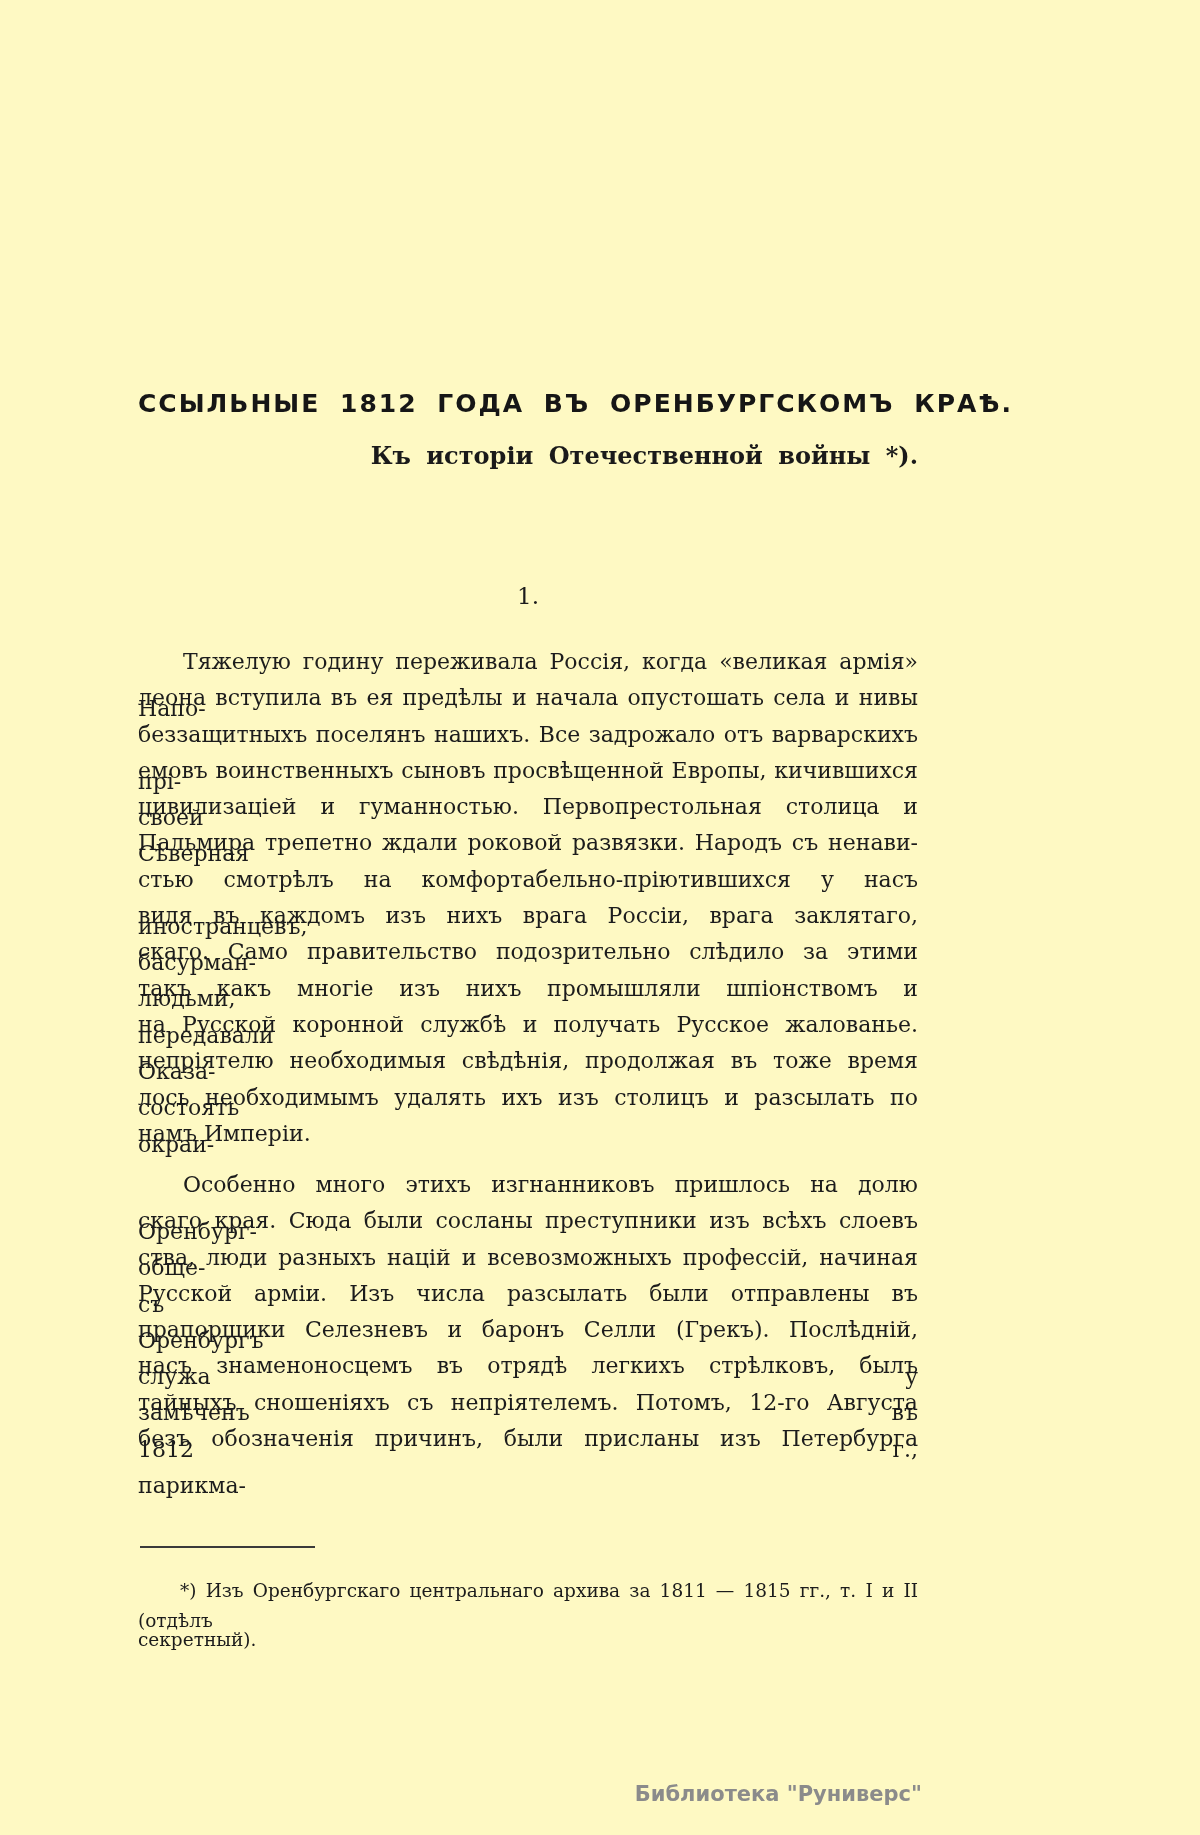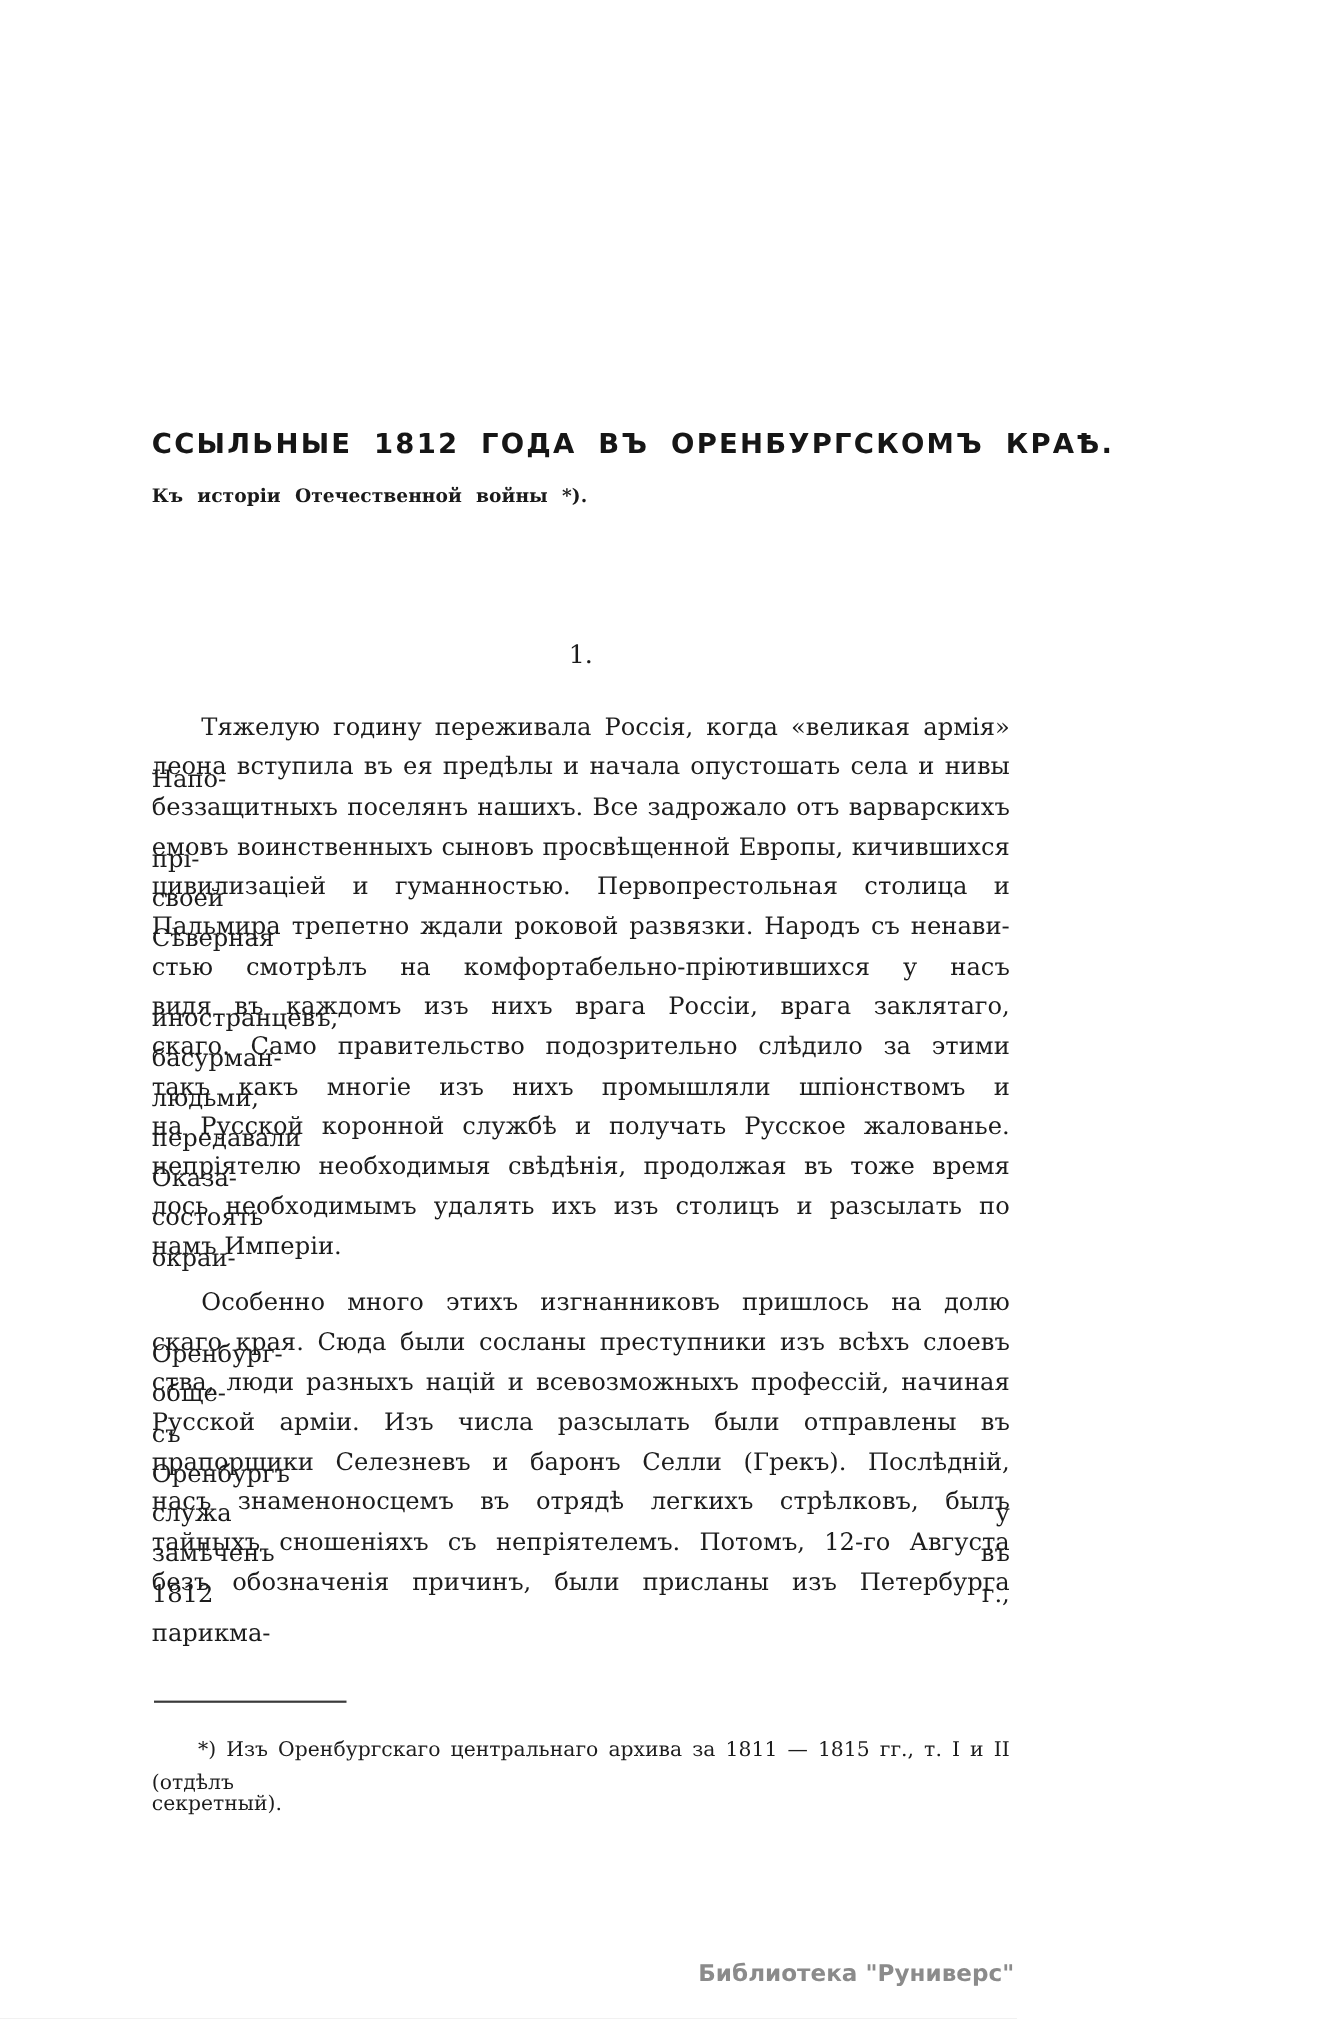--- a/index.html
+++ b/index.html
@@ -5,21 +5,21 @@
   html, body {
     margin: 0;
     padding: 0;
     background: #e8e8e8;
   }
   .page {
     position: relative;
     width: 1200px;
     height: 1835px;
     margin: 0 auto;
-    background: #ffffff;
+    background: #fef9c3;
     color: #1c1c1c;
     font-family: "DejaVu Serif", serif;
     overflow: hidden;
     text-decoration: underline;
   }
   .col {
     position: absolute;
     left: 138px;
     width: 780px;
   }
@@ -31,24 +31,24 @@
     font-weight: bold;
     font-size: 25px;
     letter-spacing: 2px;
     word-spacing: 9px;
     color: #161616;
     white-space: nowrap;
   }
   .doc-subtitle {
     top: 441px;
     margin: 0;
-    text-align: left;
+    text-align: right;
     font-family: "DejaVu Serif", serif;
     font-weight: bold;
-    font-size: 17px;
+    font-size: 24px;
     word-spacing: 7px;
     color: #1a1a1a;
   }
   .section-number {
     top: 583px;
     text-align: center;
     font-size: 23px;
   }
   .para {
     font-size: 22px;

